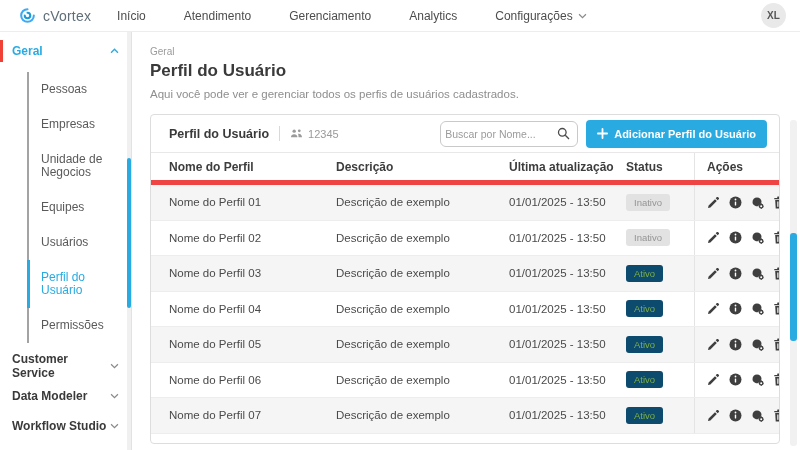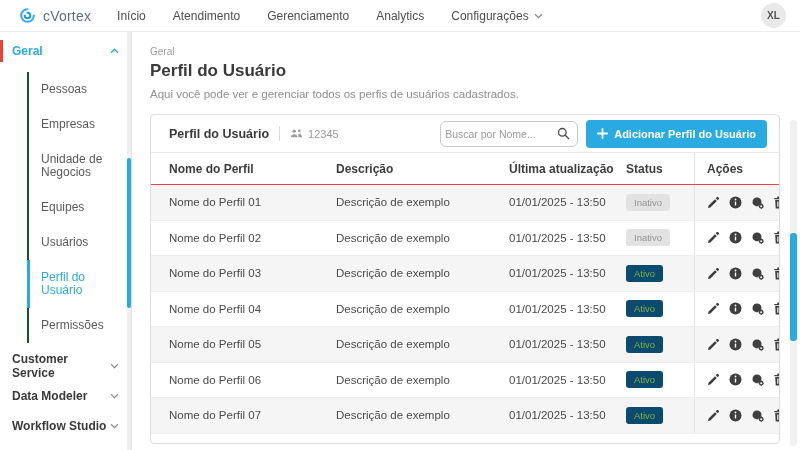--- a/index.html
+++ b/index.html
@@ -5,40 +5,40 @@
   * { margin:0; padding:0; box-sizing:border-box; }
   html,body { width:800px; height:450px; overflow:hidden; }
   body { font-family:"Liberation Sans", sans-serif; background:#fff; color:#4a4a4a; }
   .app { position:relative; width:800px; height:450px; overflow:hidden; background:#fff; }
 
   
   .navbar { height:32px; display:flex; align-items:center; padding:0 14px 0 18px;
             border-bottom:1px solid #ededed; background:#fff; }
   .brand { display:flex; align-items:center; gap:6px; margin-right:26px; cursor:pointer; }
   .brand-text { font-size:14px; color:#5f6e78; letter-spacing:.2px; }
-  .nav-items { display:flex; align-items:center; gap:27px; }
+  .nav-items { display:flex; align-items:center; gap:38px; }
   .nav-item { display:flex; align-items:center; gap:5px; font-size:12px; color:#4d4d4d; cursor:pointer; }
   .avatar { margin-left:auto; width:25px; height:25px; border-radius:50%; background:#e9e9e9;
             display:flex; align-items:center; justify-content:center;
             font-size:10px; font-weight:bold; color:#555; cursor:pointer; }
 
   
   .layout { display:flex; height:418px; }
 
   
   .sidebar { position:relative; width:132px; flex:0 0 132px; border-right:1px solid #e2e2e2;
              padding-top:4px; background:#fff; }
   .side-section { position:relative; height:30px; display:flex; align-items:center;
                   justify-content:space-between; padding:0 12px; font-size:12px; font-weight:bold;
                   color:#3a3a3a; cursor:pointer; }
   .side-section.geral { color:#29abe2; }
   .side-section.geral::before { content:""; position:absolute; left:0; top:4px; bottom:4px;
                                 width:3px; background:#ef4136; }
   .subnav { margin:6px 0 8px 27px; }
-  .subitem { border-left:2px solid #14532d; padding:11px 4px 11px 12px; font-size:12px;
+  .subitem { border-left:2px solid #a3a3a3; padding:11px 4px 11px 12px; font-size:12px;
              color:#5a5a5a; line-height:13px; cursor:pointer; }
   .subitem.active { border-left:3px solid #29abe2; padding-left:11px; color:#29abe2; }
   .side-track { position:absolute; right:0; top:0; bottom:0; width:4px; background:#f0f0f0; }
   .side-thumb { position:absolute; right:0; top:126px; width:4px; height:150px;
                 background:#29abe2; border-radius:2px; cursor:pointer; }
 
   
   .main { flex:1; position:relative; padding:14px 0 0 18px; background:#fff; }
   .breadcrumb { font-size:10px; color:#9b9b9b; }
   .page-title { font-size:17px; font-weight:600; color:#3a3a3a; margin-top:4px; }
@@ -58,21 +58,21 @@
                   padding:0 26px 0 4px; outline:none; background:#fff; }
   .search input::placeholder { color:#9b9b9b; }
   .search svg { position:absolute; right:8px; top:6px; }
   .add-btn { height:28px; display:flex; align-items:center; gap:6px; padding:0 11px;
              background:#29abe2; border:none; border-radius:4px; color:#fff;
              font-family:"Liberation Sans",sans-serif; font-size:11px; font-weight:bold;
              cursor:pointer; white-space:nowrap; }
 
   
   .thead, .trow { display:grid; grid-template-columns:185px 173px 117px 68px 87px; align-items:stretch; }
-  .thead { height:32px; border-bottom:1px solid #ef4444; }
+  .thead { height:32px; border-bottom:5px solid #ef4444; }
   .th { display:flex; align-items:center; font-size:12px; font-weight:bold; color:#3d3d3d; }
   .trow { height:35.5px; border-bottom:1px solid #ededed; font-size:11.5px; color:#4a4a4a; }
   .rows .trow:nth-child(odd) { background:#f5f5f5; }
   .td { display:flex; align-items:center; }
   .c1 { padding-left:18px; }
   .c5 { border-left:1px solid #e4e4e4; padding-left:12px; }
   .badge { font-size:9.5px; padding:3px 8px; border-radius:3px; }
   .badge.off { background:#e2e2e2; color:#959595; }
   .badge.ok  { background:#0c4a6e; color:#7fb043; }
   .actions { display:flex; align-items:center; gap:9px; }

